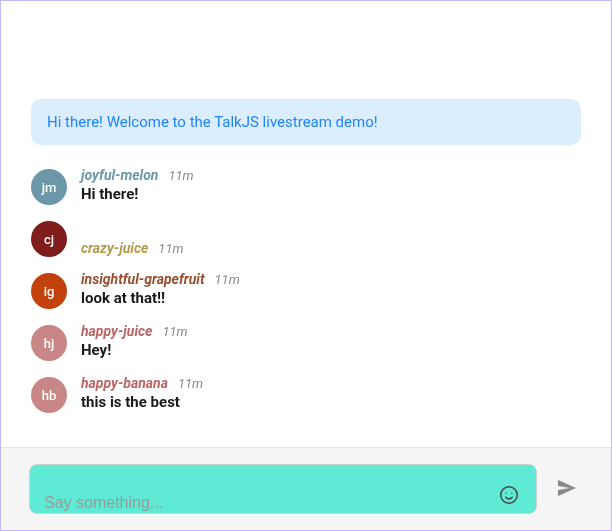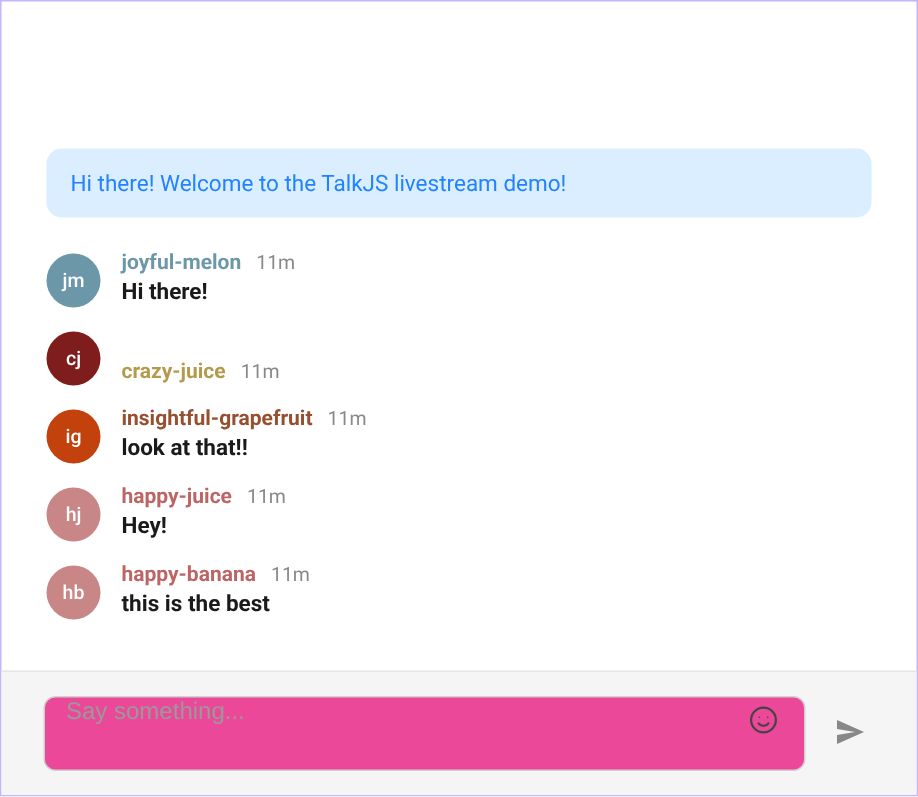--- a/index.html
+++ b/index.html
@@ -52,20 +52,21 @@
     flex-shrink: 0;
     margin-right: 14px;
     margin-top: 2px;
   }
   .msg-content { flex: 1; }
   .msg-header {
     display: flex;
     align-items: baseline;
     gap: 10px;
     margin-bottom: 1px;
+    font-style: italic;
   }
   .username {
     font-weight: 700;
     font-size: 14px;
   }
   .timestamp {
     font-size: 13px;
     color: #888;
   }
   .msg-text {
@@ -77,25 +78,25 @@
   .composer-area {
     background: #f5f5f5;
     border-top: 1px solid #e5e5e5;
     padding: 16px 28px;
     display: flex;
     align-items: center;
     gap: 14px;
   }
   .input-wrap {
     flex: 1;
-    background: #ec4899;
+    background: #5eead4;
     border: 1px solid #d0d0d0;
     border-radius: 8px;
     display: flex;
-    align-items: flex-start;
+    align-items: flex-end;
     padding: 0 12px;
     height: 50px;
   }
   .msg-input {
     flex: 1;
     border: none;
     outline: none;
     font-size: 16px;
     color: #333;
     background: transparent;

